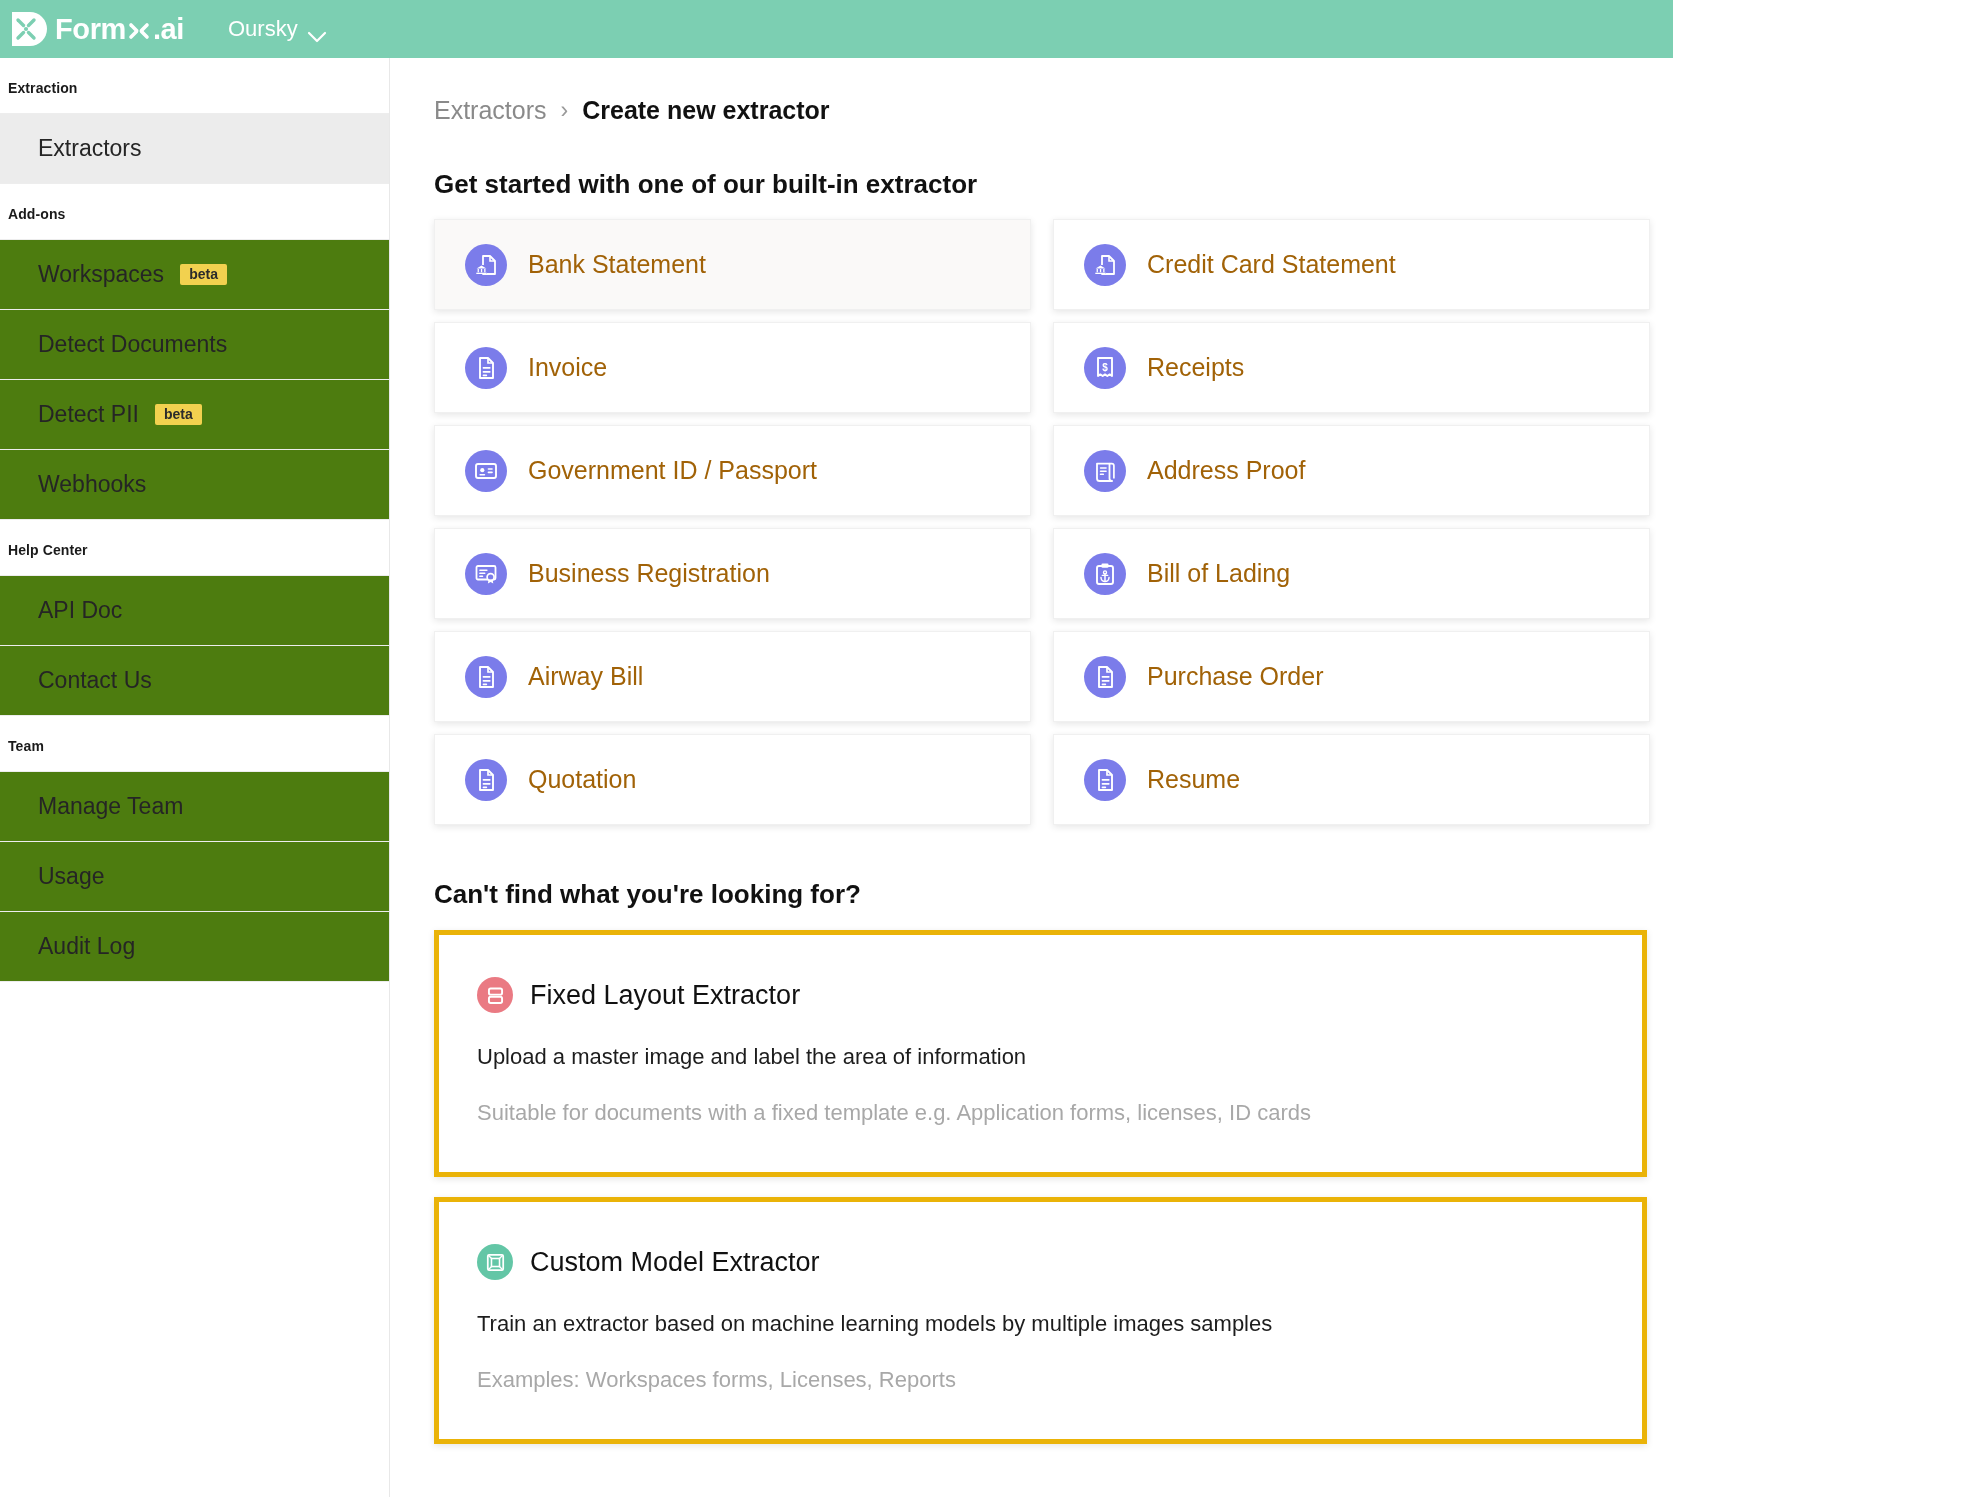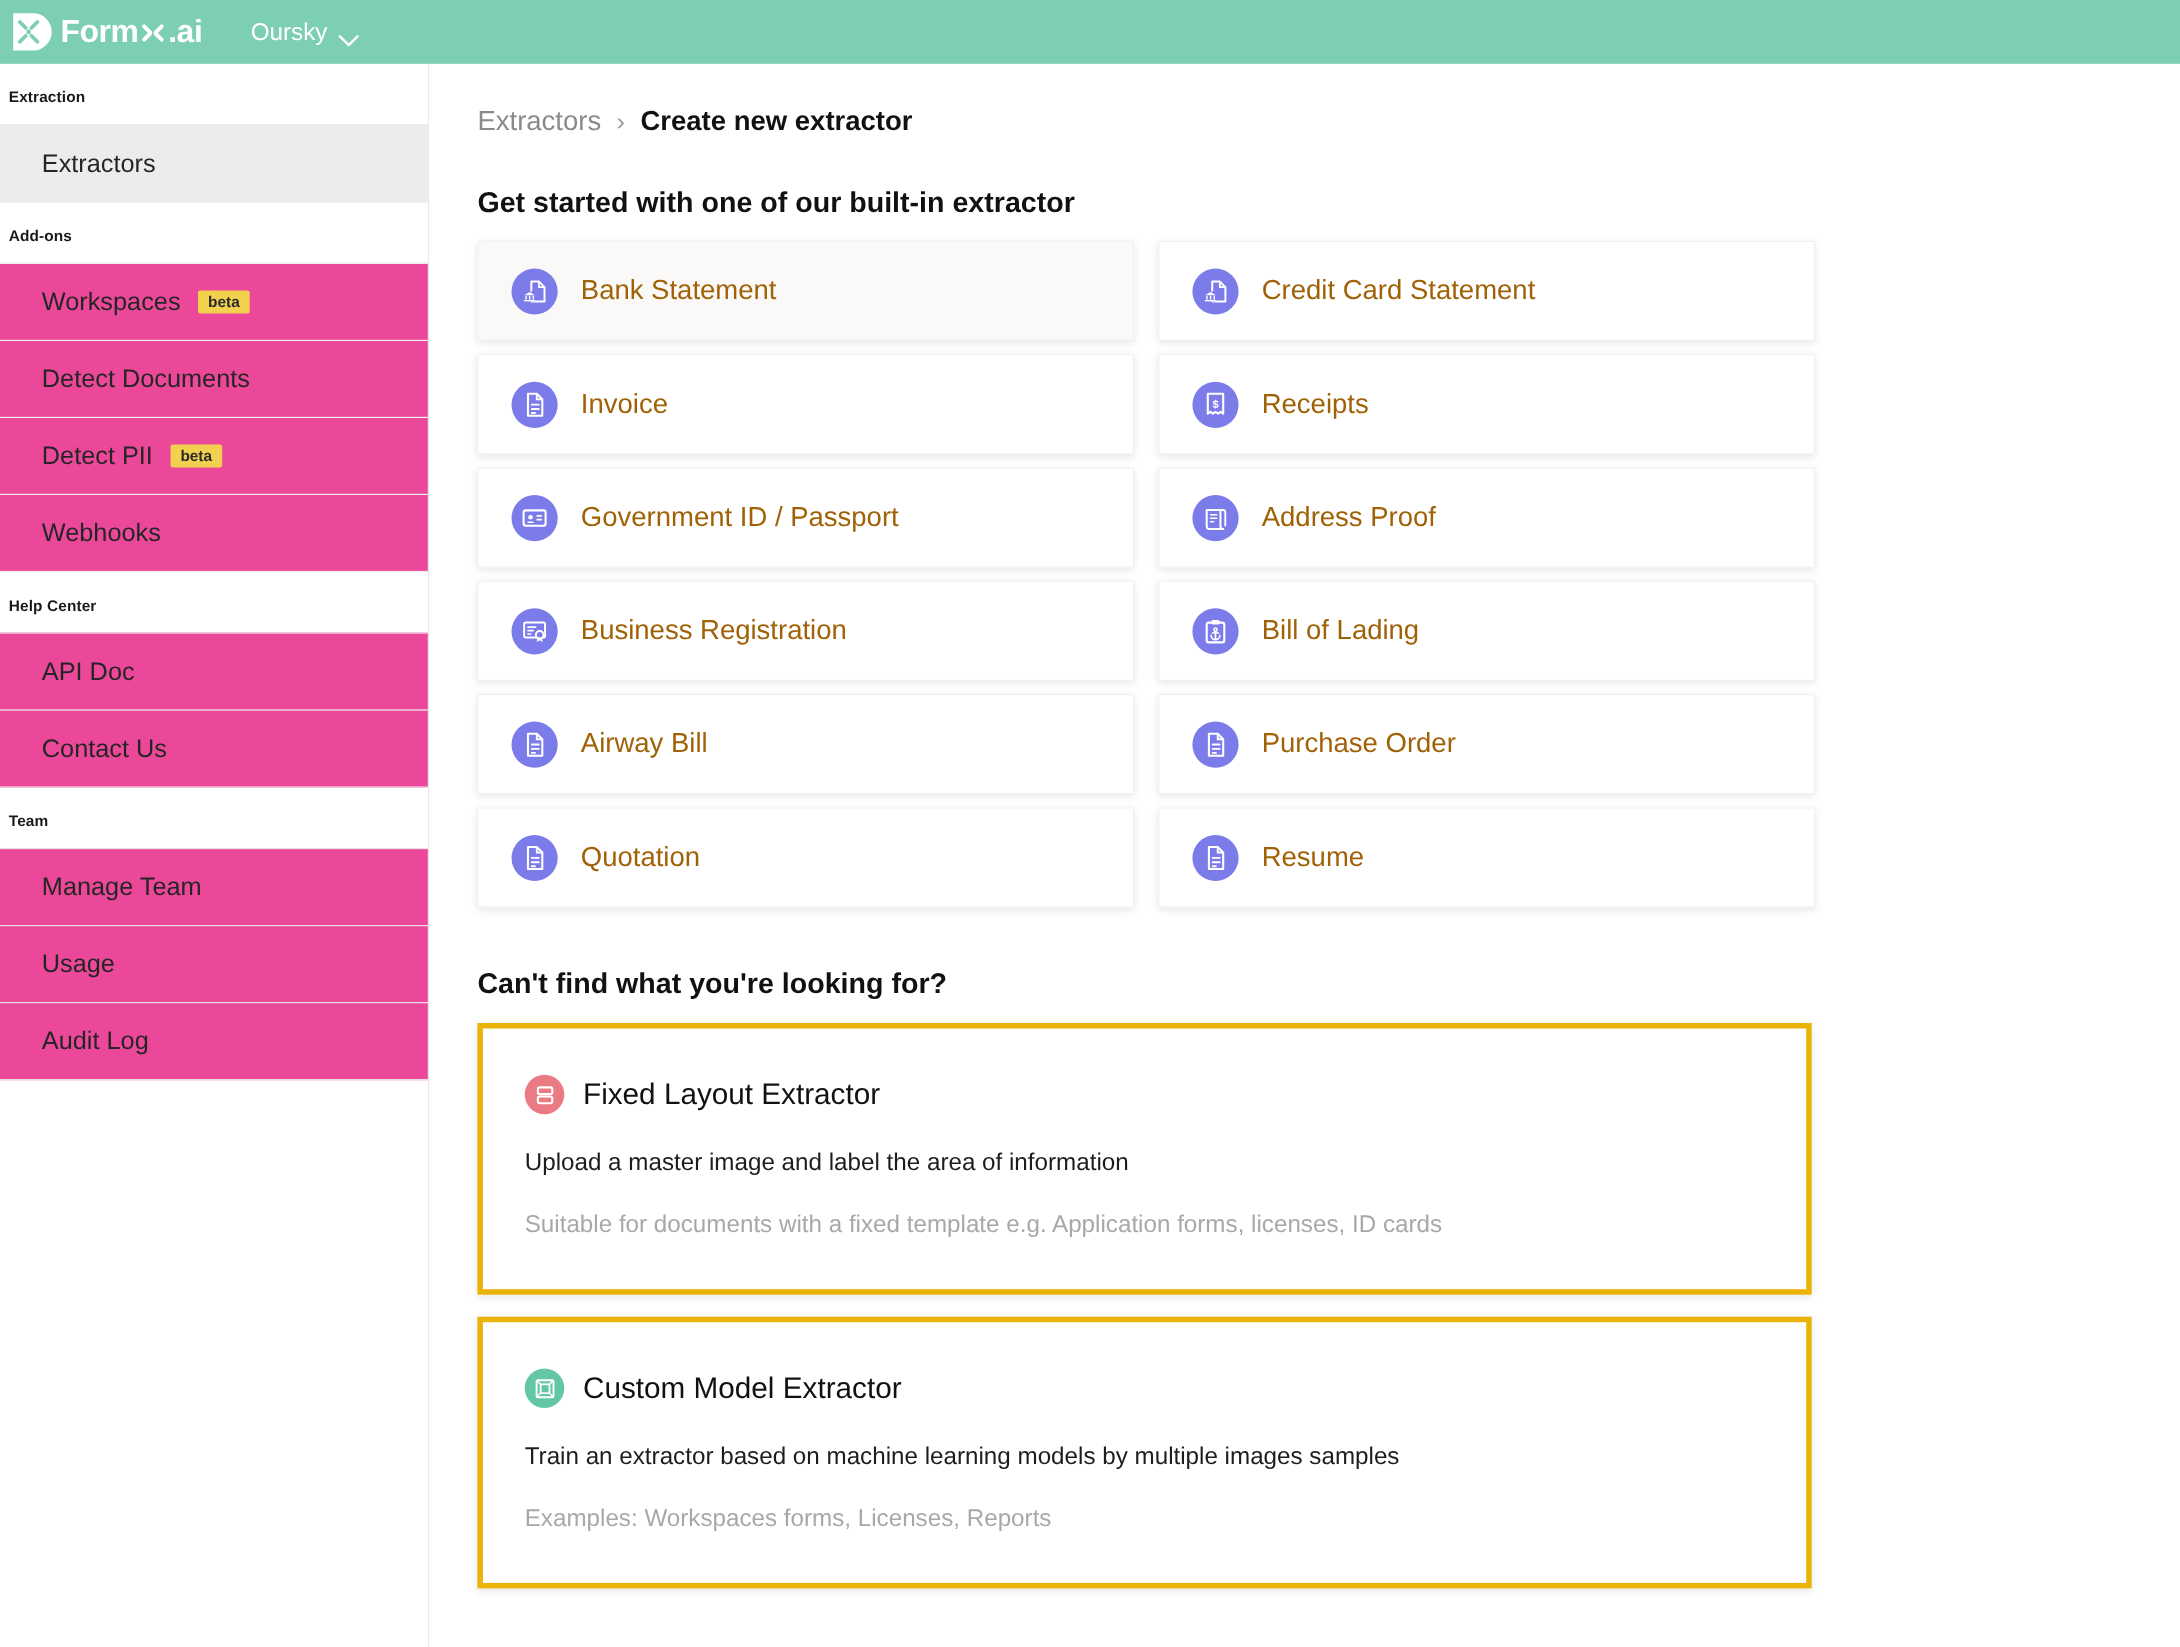--- a/index.html
+++ b/index.html
@@ -9,21 +9,21 @@
     font-family: "Liberation Sans", "DejaVu Sans", sans-serif;
     background: #ffffff;
     overflow: hidden;
     -webkit-font-smoothing: antialiased;
   }
   body { position: relative; }
 
   
   .topbar {
     position: absolute; top: 0; left: 0;
-    width: 1982px; height: 58px;
+    width: 1673px; height: 58px;
     background: #7ccfb2;
     display: flex; align-items: center;
     padding-left: 10px;
     z-index: 20;
   }
   .logo-wrap { display: flex; align-items: center; gap: 7px; }
   .logo-mark { width: 38px; height: 38px; flex: 0 0 38px; }
   .logo-text {
     font-size: 29px; font-weight: 700; color: #ffffff;
     letter-spacing: -0.4px; line-height: 1;
@@ -50,21 +50,21 @@
     padding: 22px 0 18px 8px;
     letter-spacing: 0.1px;
   }
   .side-item {
     height: 71px;
     display: flex; align-items: center;
     padding-left: 38px;
     font-size: 23px; color: #252525;
     border-bottom: 1px solid #ededed;
     border-top: 1px solid #ededed;
-    cursor: pointer; background: #ec4899;
+    cursor: pointer; background: #4d7c0f;
     margin-top: -1px;
   }
   .side-item.active { background: #ececec; }
   .badge-beta {
     background: #f2d14f; color: #2b2b2b;
     font-size: 14px; font-weight: 600;
     padding: 3px 9px 4px; margin-left: 16px;
     border-radius: 2px; line-height: 1;
   }
 

